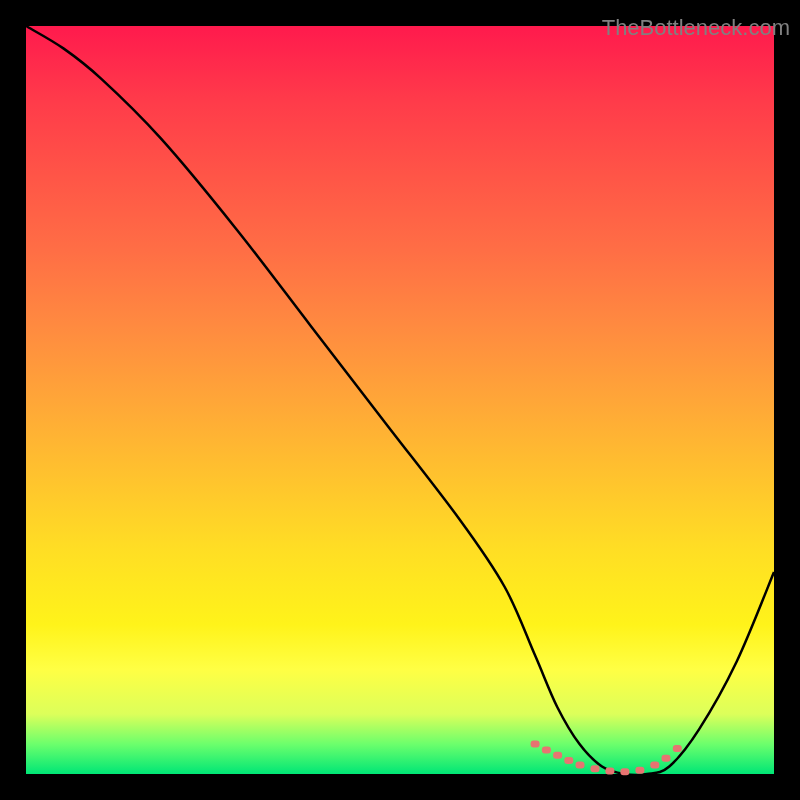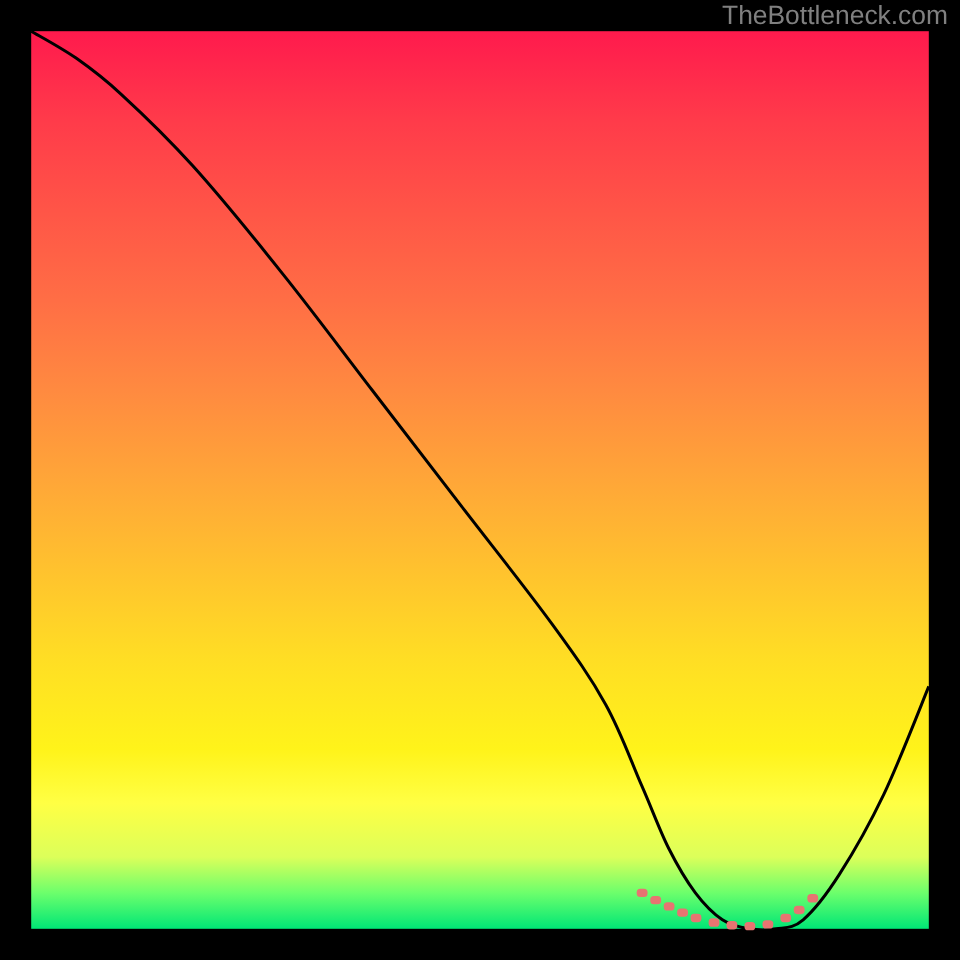--- a/index.html
+++ b/index.html
@@ -6,21 +6,21 @@
     margin: 0;
     padding: 0;
     width: 800px;
     height: 800px;
     background: #000;
     position: relative;
     overflow: hidden;
   }
   .watermark {
     position: absolute;
-    top: 0;
+    top: 15px;
     right: 10px;
     color: #808080;
     font-family: Arial, Helvetica, sans-serif;
     font-size: 22px;
     font-weight: normal;
     z-index: 10;
   }
   .plot-area {
     position: absolute;
     left: 26px;

